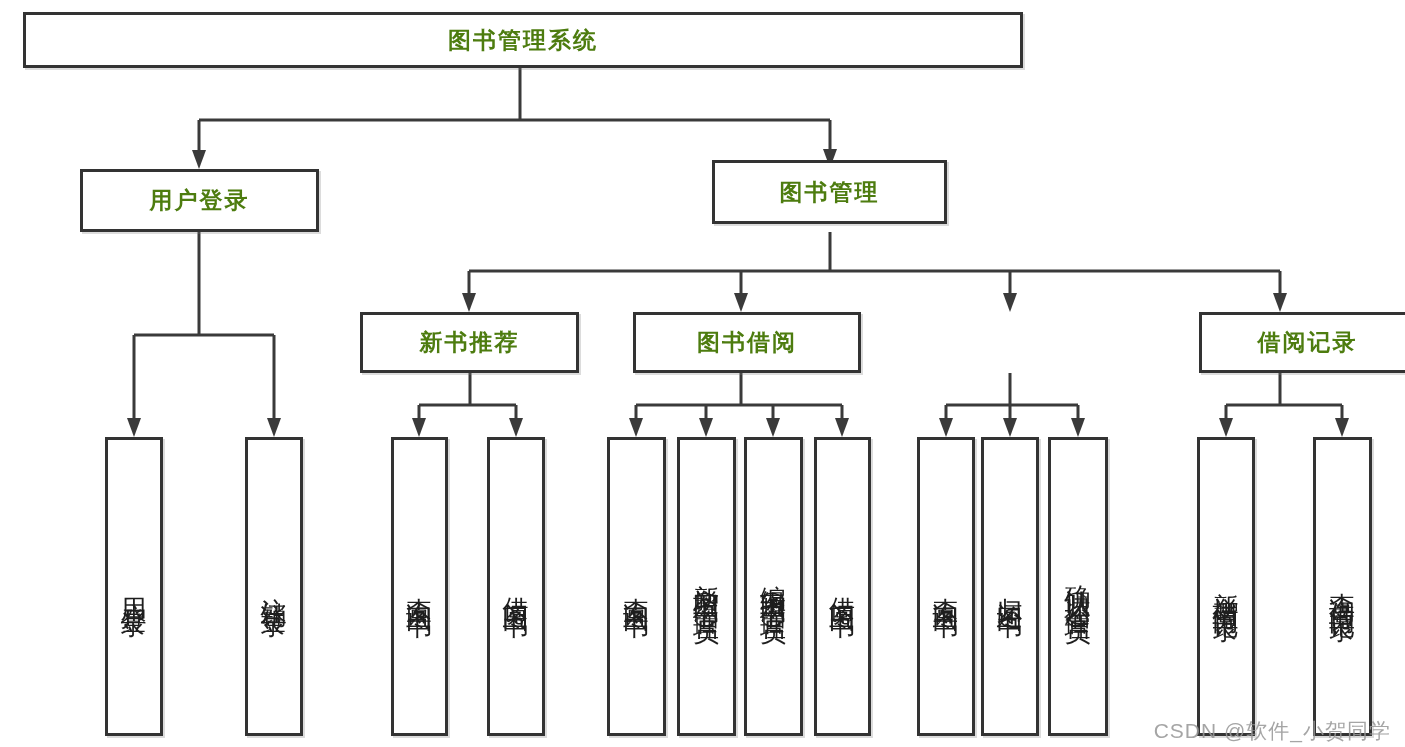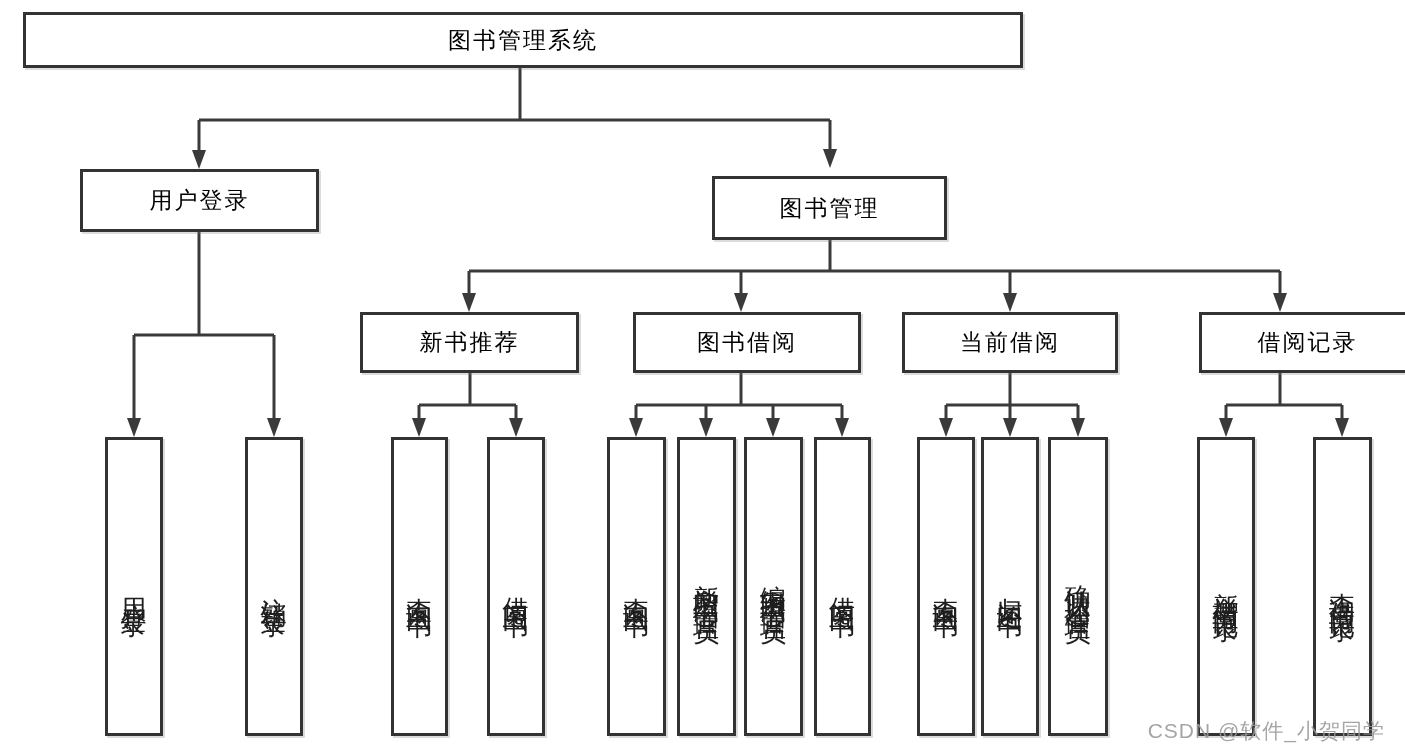--- a/index.html
+++ b/index.html
@@ -23,35 +23,36 @@
     box-sizing: border-box;
     display: flex;
     align-items: center;
     justify-content: center;
     z-index: 2;
     box-shadow: 2px 2px 0 rgba(130,130,130,0.28);
   }
   .hlabel {
     font-size: 23px;
     letter-spacing: 2px;
-    color: #000000;
+    color: #4d7c0f;
     white-space: nowrap;
+    font-weight: bold;
   }
   .vlabel {
     writing-mode: vertical-lr;
     text-orientation: mixed;
     font-size: 26px;
     line-height: 1;
     letter-spacing: 5px;
     color: #1e1e1e;
   }
   
   .n-root   { left: 23px;   top: 12px;  width: 1000px; height: 56px; }
   .n-login  { left: 80px;   top: 169px; width: 239px;  height: 63px; }
-  .n-mgmt   { left: 712px;  top: 176px; width: 235px;  height: 64px; }
+  .n-mgmt   { left: 712px;  top: 160px; width: 235px;  height: 64px; }
   .n-l3     { top: 312px; height: 61px; }
   .n-rec    { left: 360px;  width: 219px; }
   .n-borrow { left: 633px;  width: 228px; }
   .n-cur    { left: 902px;  width: 216px; }
   .n-hist   { left: 1171px; width: 217px; margin-left: 28px; }
   .leaf     { top: 437px; height: 299px; }
   .lf-1  { left: 105px;  width: 58px; }
   .lf-2  { left: 245px;  width: 58px; }
   .lf-3  { left: 391px;  width: 57px; }
   .lf-4  { left: 487px;  width: 58px; }
@@ -59,21 +60,21 @@
   .lf-6  { left: 677px;  width: 59px; }
   .lf-7  { left: 744px;  width: 59px; }
   .lf-8  { left: 814px;  width: 57px; }
   .lf-9  { left: 917px;  width: 58px; }
   .lf-10 { left: 981px;  width: 58px; }
   .lf-11 { left: 1048px; width: 60px; }
   .lf-12 { left: 1197px; width: 58px; }
   .lf-13 { left: 1313px; width: 59px; }
   #watermark {
     position: absolute;
-    right: 20px;
+    right: 14px;
     top: 717px;
     z-index: 5;
     font-size: 21px;
     letter-spacing: 1px;
     color: rgba(152,152,152,0.88);
     white-space: nowrap;
   }
 </style>
 </head>
 <body>
@@ -123,23 +124,20 @@
   <div class="box n-mgmt">
     <span class="hlabel">图书管理</span>
   </div>
 
   <div class="box n-l3 n-rec">
     <span class="hlabel">新书推荐</span>
   </div>
   <div class="box n-l3 n-borrow">
     <span class="hlabel">图书借阅</span>
   </div>
-  <div class="box n-l3 n-cur">
-    <span class="hlabel">当前借阅</span>
-  </div>
   <div class="box n-l3 n-hist">
     <span class="hlabel">借阅记录</span>
   </div>
 
   <div class="box leaf lf-1">
     <span class="vlabel">用户登录</span>
   </div>
   <div class="box leaf lf-2">
     <span class="vlabel">注销登录</span>
   </div>

